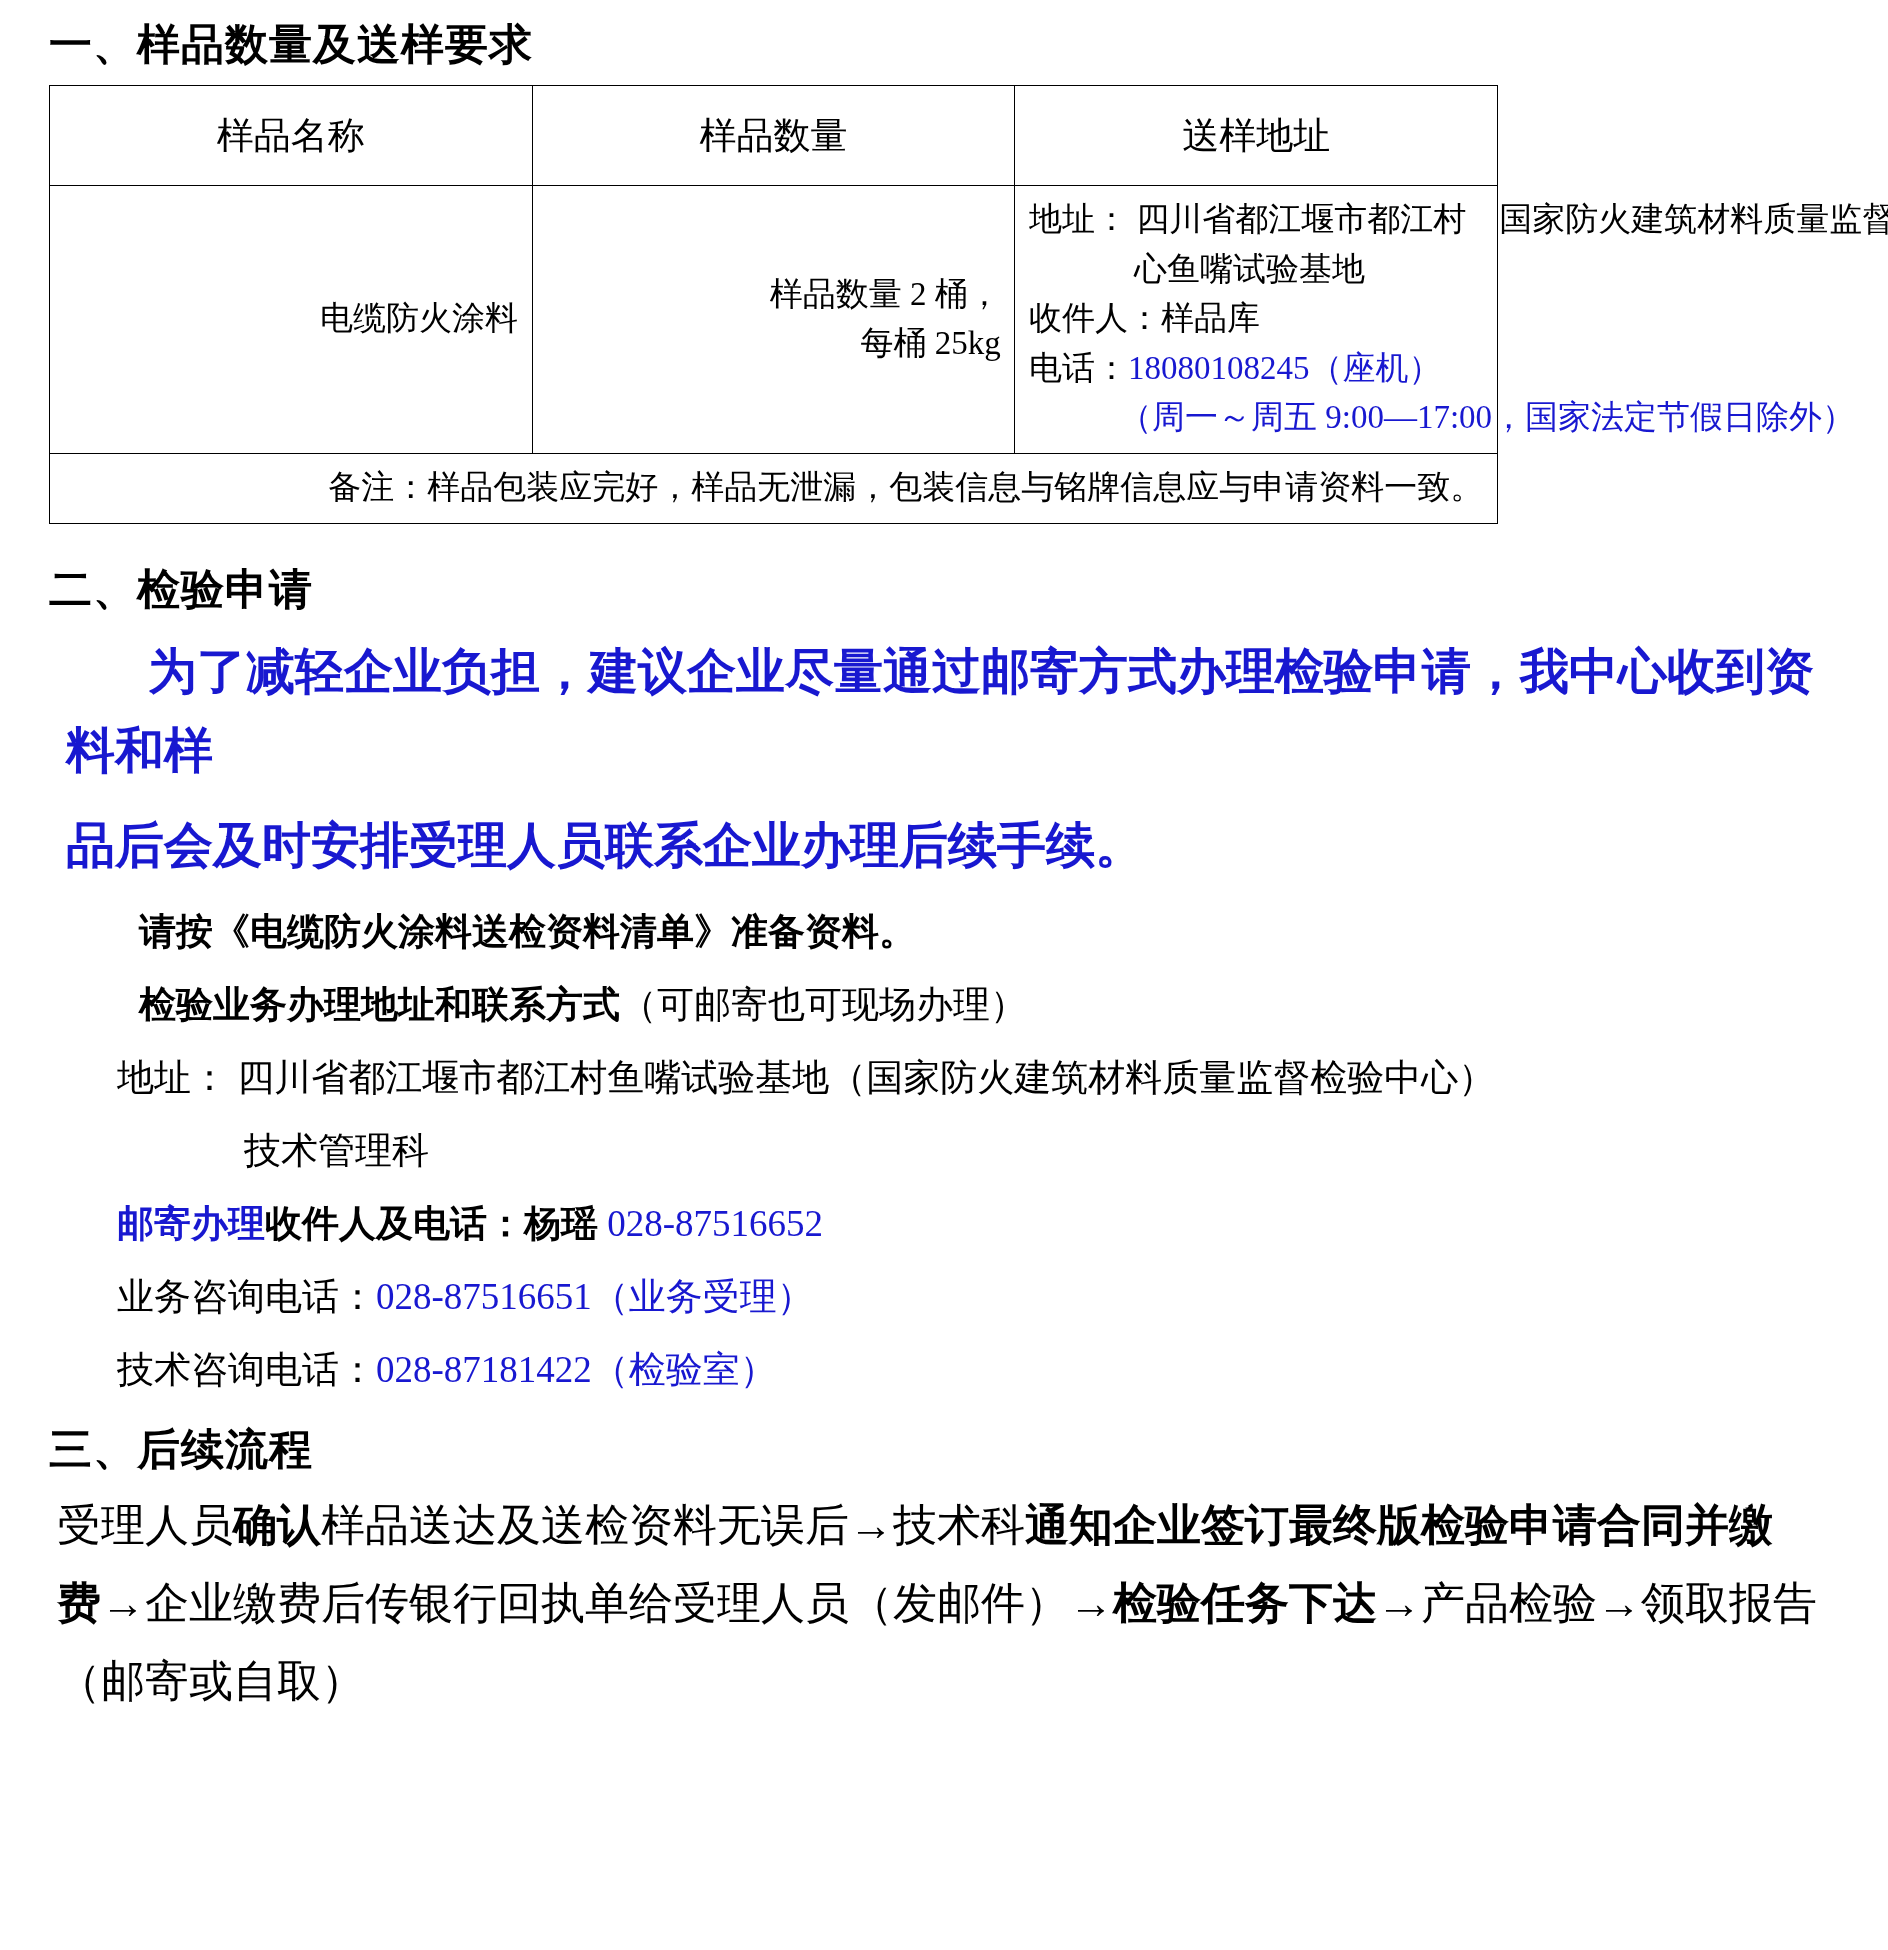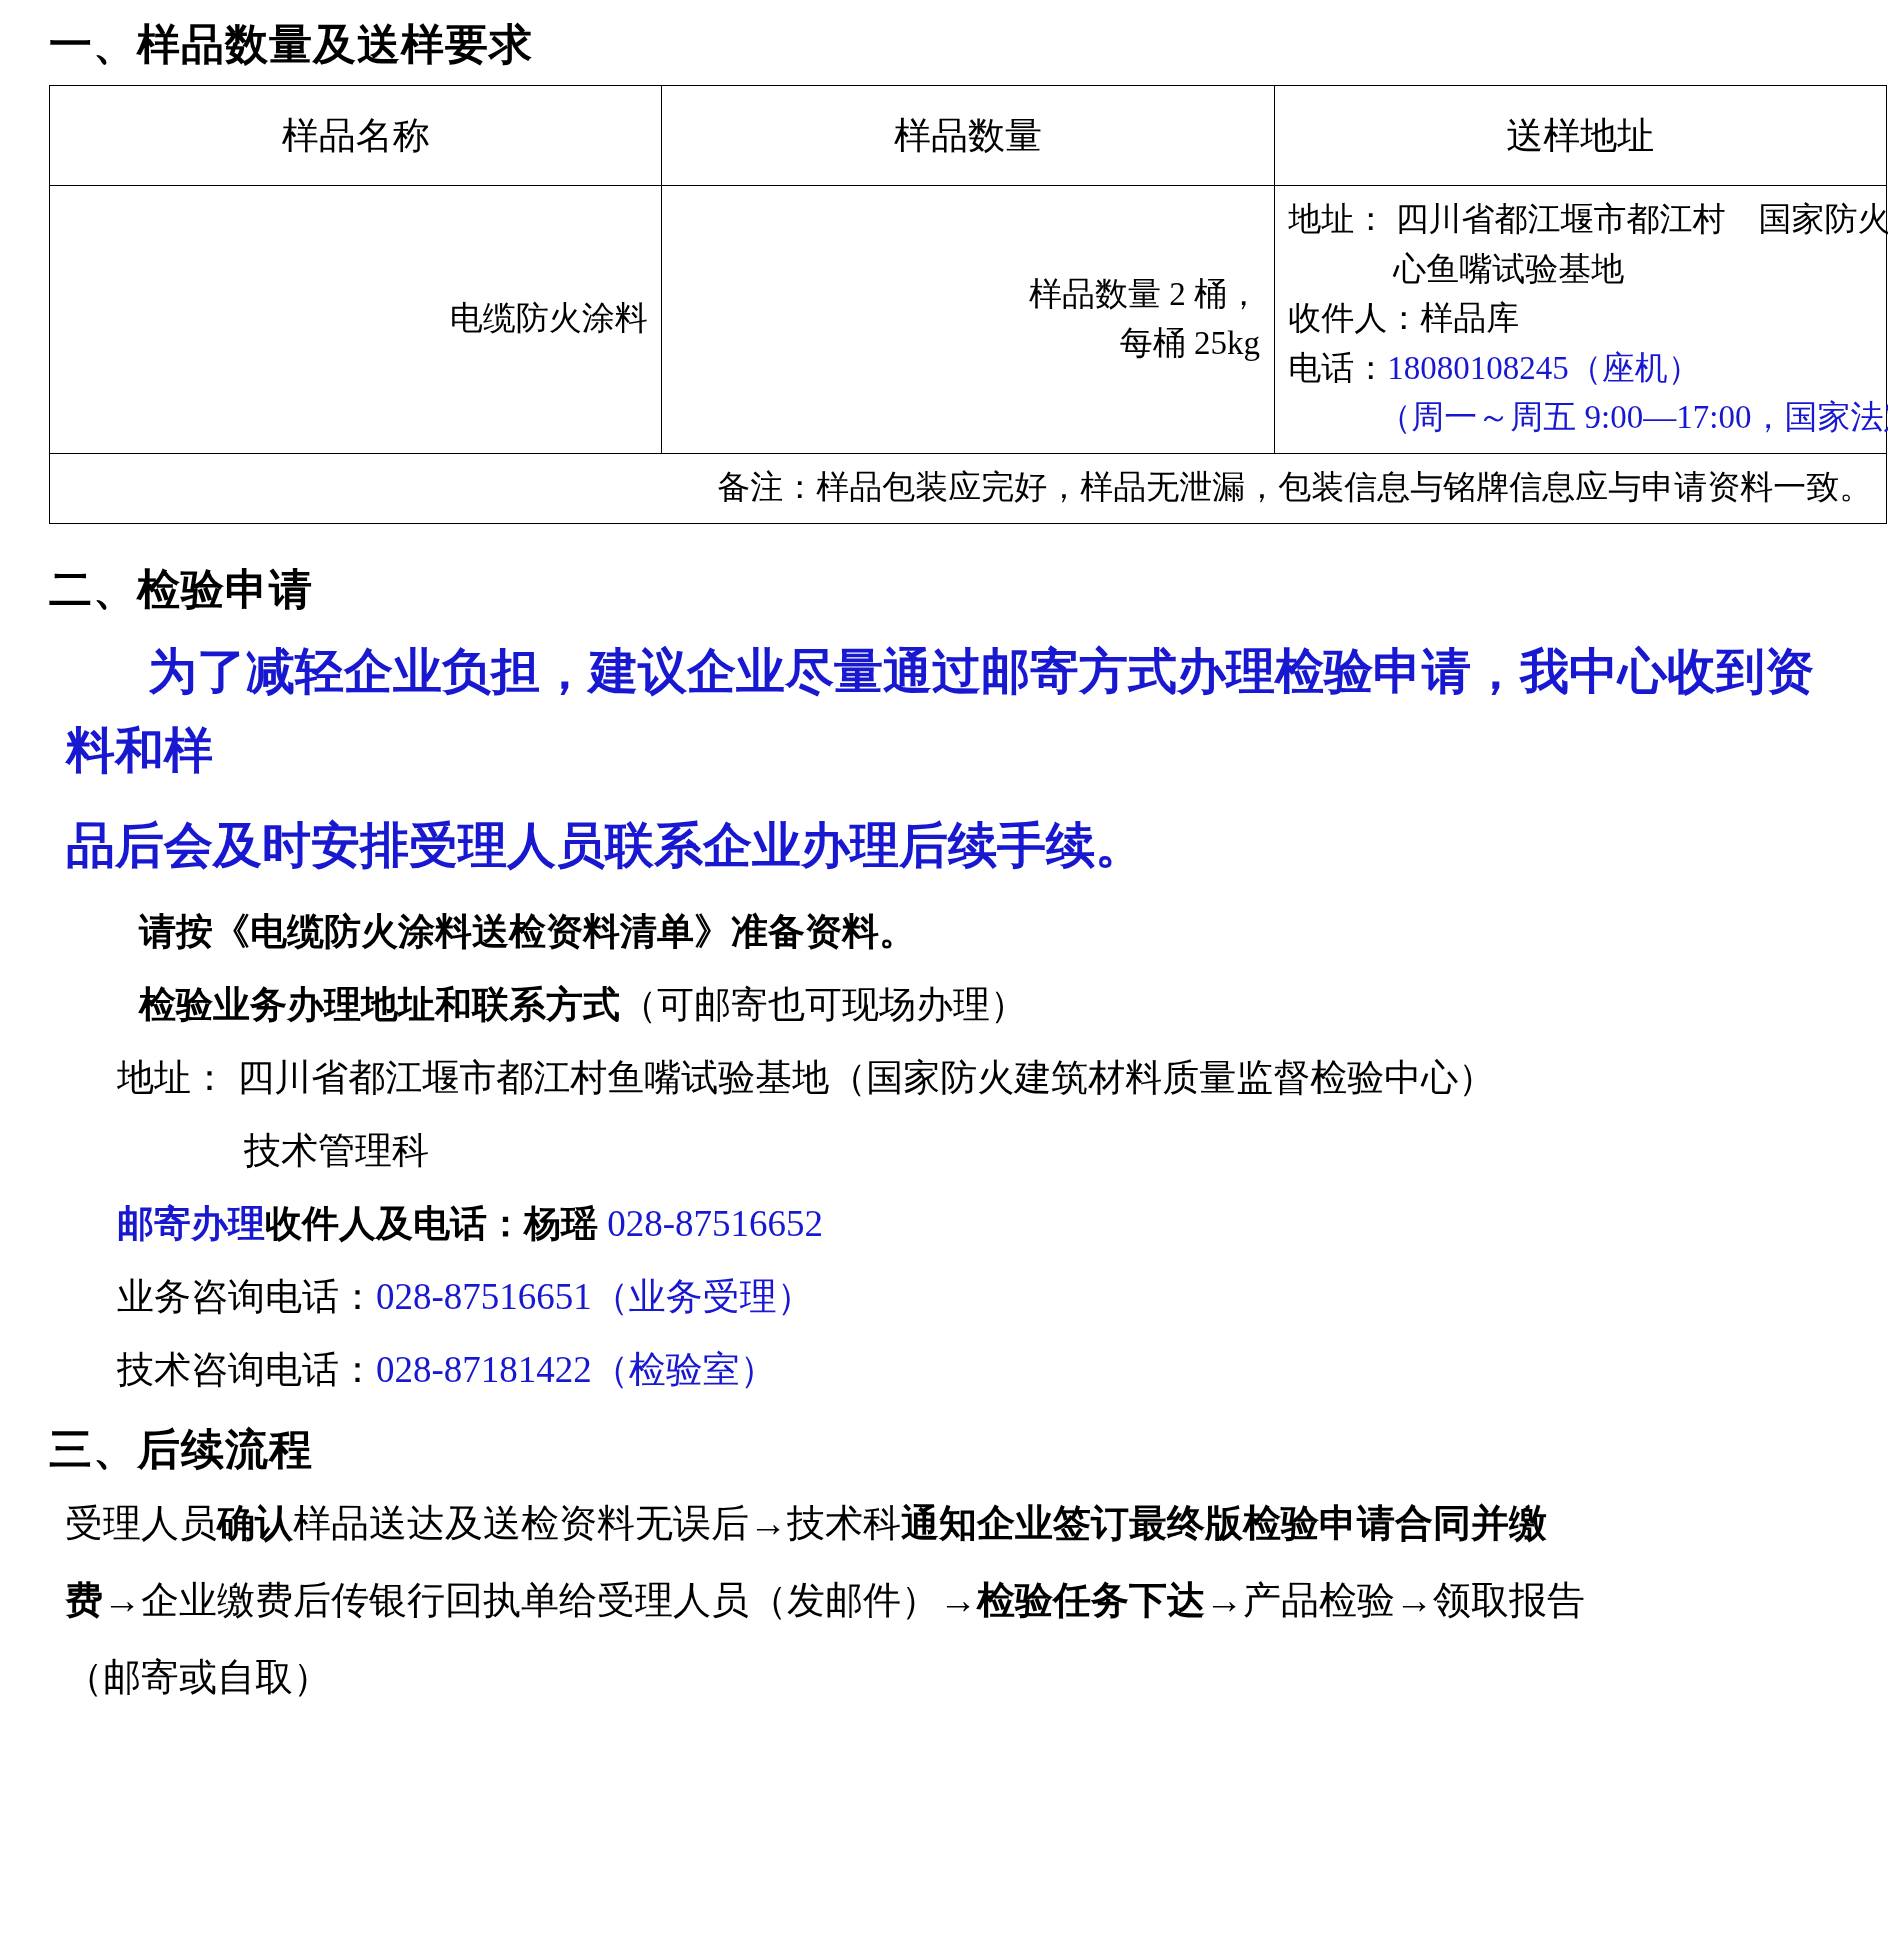--- a/index.html
+++ b/index.html
@@ -34,21 +34,21 @@
   }
   h2.section-heading.second {
     margin-top: 39px;
   }
   h2.section-heading.third {
     margin-top: 25px;
   }
 
   table.sample-table {
     border-collapse: collapse;
-    width: 1838px;
+    width: 1449px;
     table-layout: fixed;
     margin: 0 0 0 0;
   }
   table.sample-table td,
   table.sample-table th {
     border: 1.5px solid #000;
     vertical-align: middle;
     padding: 9.8px 13.7px;
     font-size: 33px;
     line-height: 1.5;
@@ -116,23 +116,23 @@
     font-size: 49px;
     line-height: 1.6;
     margin: 17px;
     text-indent: 82px;
   }
   p.para-blue.cont {
     text-indent: 0;
     margin-bottom: 17.6px;
   }
   p.flow {
-    font-size: 38px;
+    font-size: 44px;
     line-height: 1.6;
-    margin: 16px;
+    margin: 8px;
   }
 </style>
 </head>
 <body>
 
 <div class="page">
   <div class="inner">
 
     <h2 class="section-heading">一、样品数量及送样要求</h2>
 

